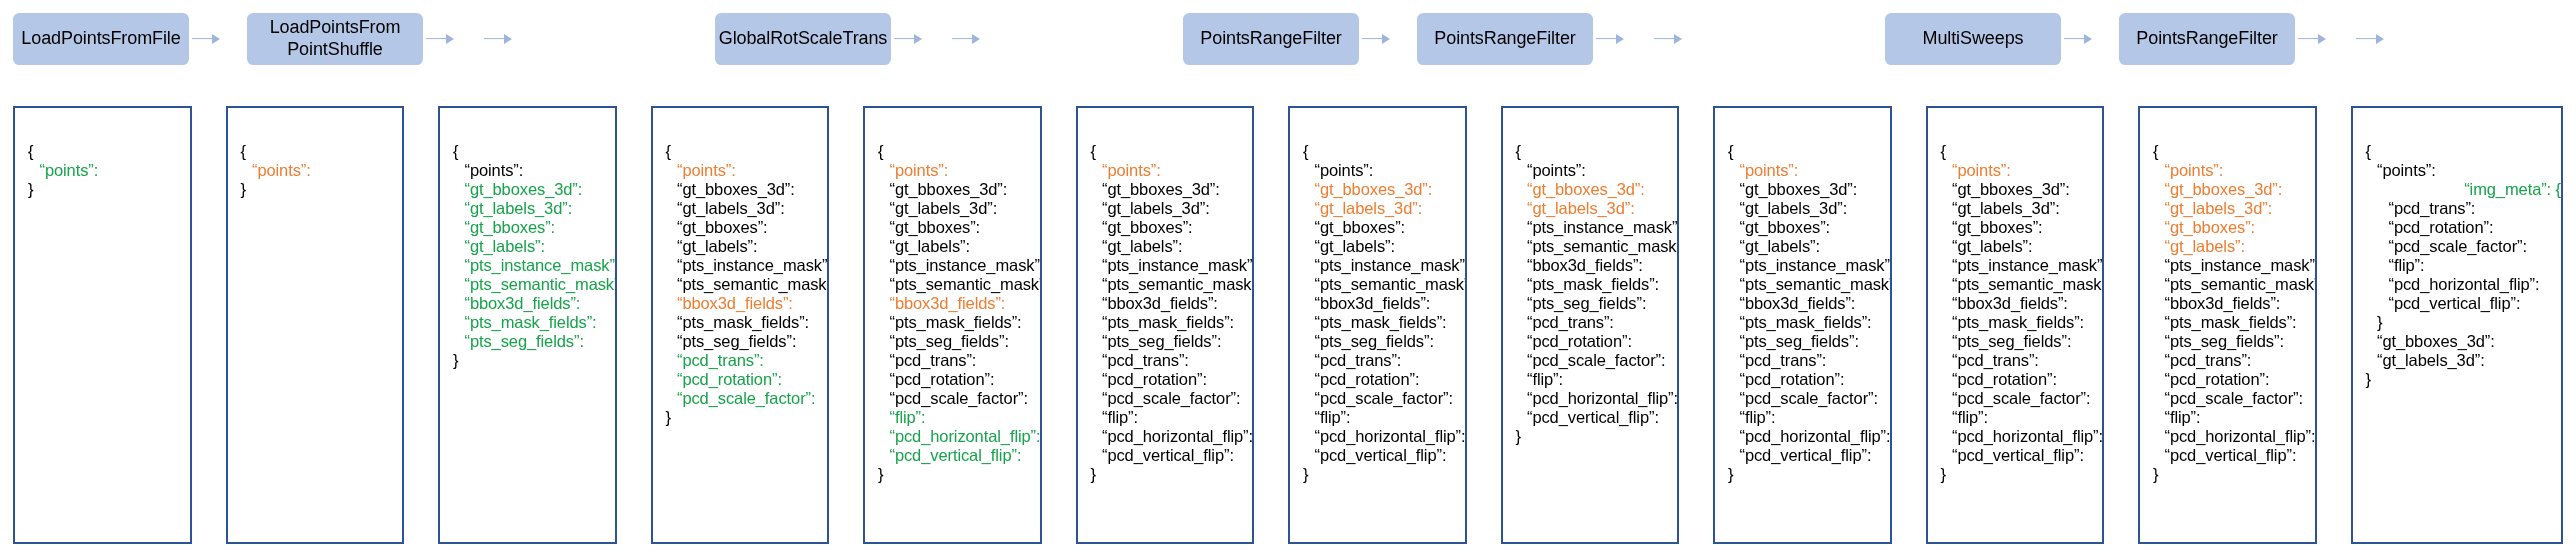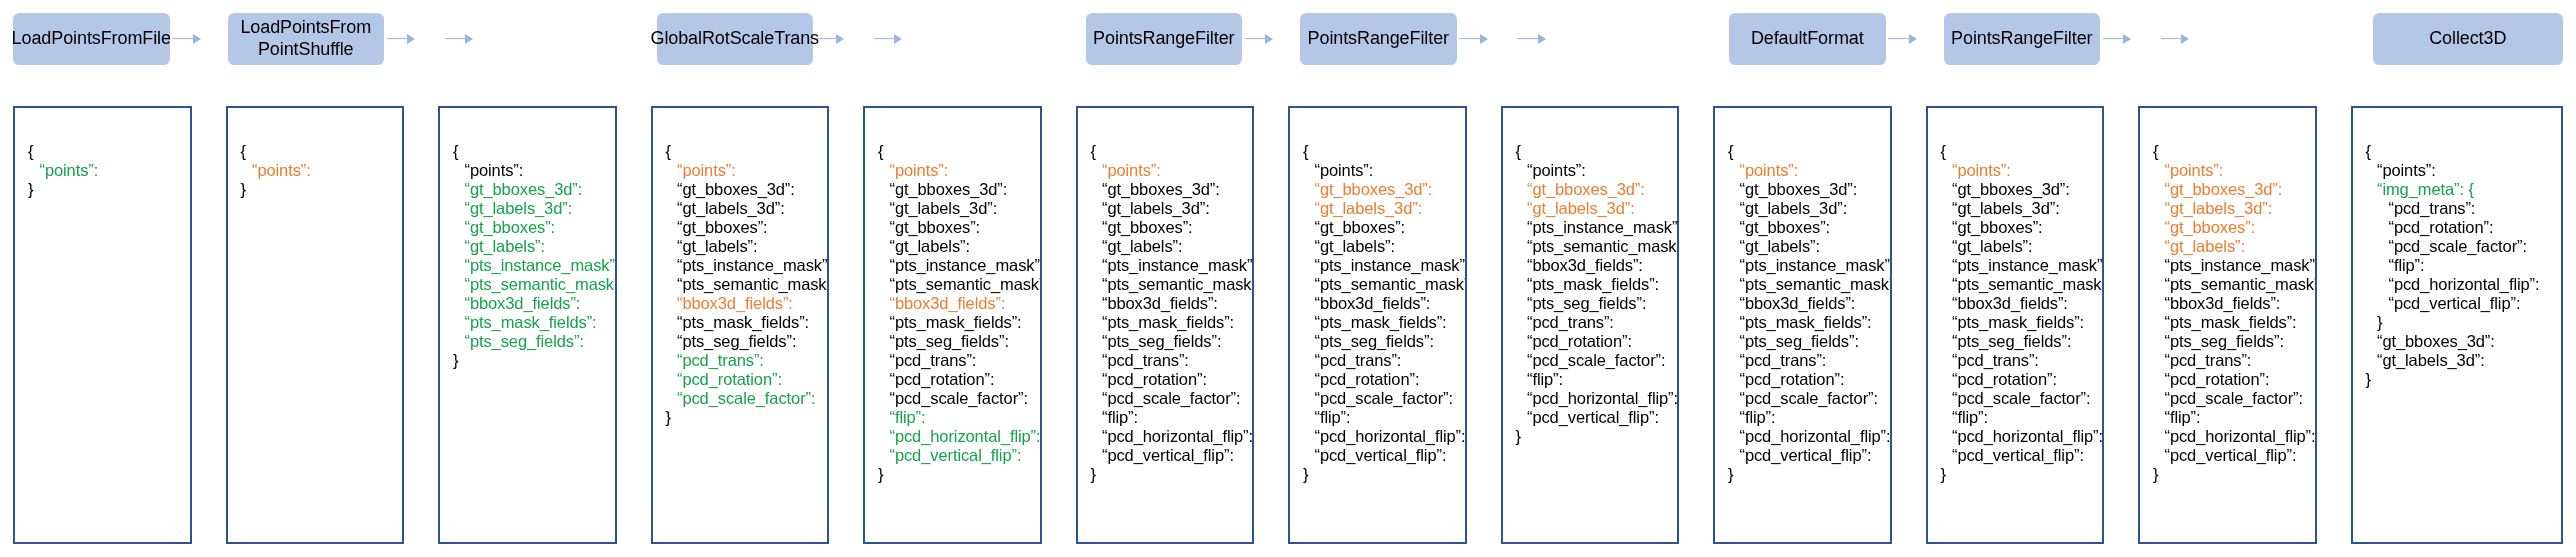--- a/index.html
+++ b/index.html
@@ -169,37 +169,32 @@
         <div class="stage-box">
           <div class="stage-label">PointsRangeFilter</div>
         </div>
         <div class="arrow"></div>
       </div>
       <div class="stage-cell">
         <div class="arrow"></div>
       </div>
       <div class="stage-cell">
         <div class="stage-box">
-          <div class="stage-label">DefaultFormat</div>
+          <div class="stage-label">MultiSweeps</div>
         </div>
         <div class="arrow"></div>
       </div>
       <div class="stage-cell">
         <div class="stage-box">
           <div class="stage-label">PointsRangeFilter</div>
         </div>
         <div class="arrow"></div>
       </div>
       <div class="stage-cell">
         <div class="arrow"></div>
-      </div>
-      <div class="stage-cell">
-        <div class="stage-box">
-          <div class="stage-label">Collect3D</div>
-        </div>
       </div>
     </div>
 
   <div class="panel-row">
       <div class="panel-cell">
         <div class="panel">
           <div class="pad-top"></div>
           <div class="code-line k-black" style="padding-left: 0px;">{</div>
           <div class="code-line k-green" style="padding-left: 11.5px;">“points”:</div>
           <div class="code-line k-black" style="padding-left: 0px;">}</div>
@@ -418,21 +413,21 @@
           <div class="code-line k-black" style="padding-left: 11.5px;">“pcd_vertical_flip”:</div>
           <div class="code-line k-black" style="padding-left: 0px;">}</div>
         </div>
         <div class="panel-gap"></div>
       </div>
       <div class="panel-cell">
         <div class="panel">
           <div class="pad-top"></div>
           <div class="code-line k-black" style="padding-left: 0px;">{</div>
           <div class="code-line k-black" style="padding-left: 11.5px;">“points”:</div>
-          <div class="code-line k-green" style="padding-left: 11.5px;">“img_meta”: {</div>
+          <div class="code-line k-green" style="padding-left: 11.5px; text-align: right;">“img_meta”: {</div>
           <div class="code-line k-black" style="padding-left: 23px;">“pcd_trans”:</div>
           <div class="code-line k-black" style="padding-left: 23px;">“pcd_rotation”:</div>
           <div class="code-line k-black" style="padding-left: 23px;">“pcd_scale_factor”:</div>
           <div class="code-line k-black" style="padding-left: 23px;">“flip”:</div>
           <div class="code-line k-black" style="padding-left: 23px;">“pcd_horizontal_flip”:</div>
           <div class="code-line k-black" style="padding-left: 23px;">“pcd_vertical_flip”:</div>
           <div class="code-line k-black" style="padding-left: 11.5px;">}</div>
           <div class="code-line k-black" style="padding-left: 11.5px;">“gt_bboxes_3d”:</div>
           <div class="code-line k-black" style="padding-left: 11.5px;">“gt_labels_3d”:</div>
           <div class="code-line k-black" style="padding-left: 0px;">}</div>

